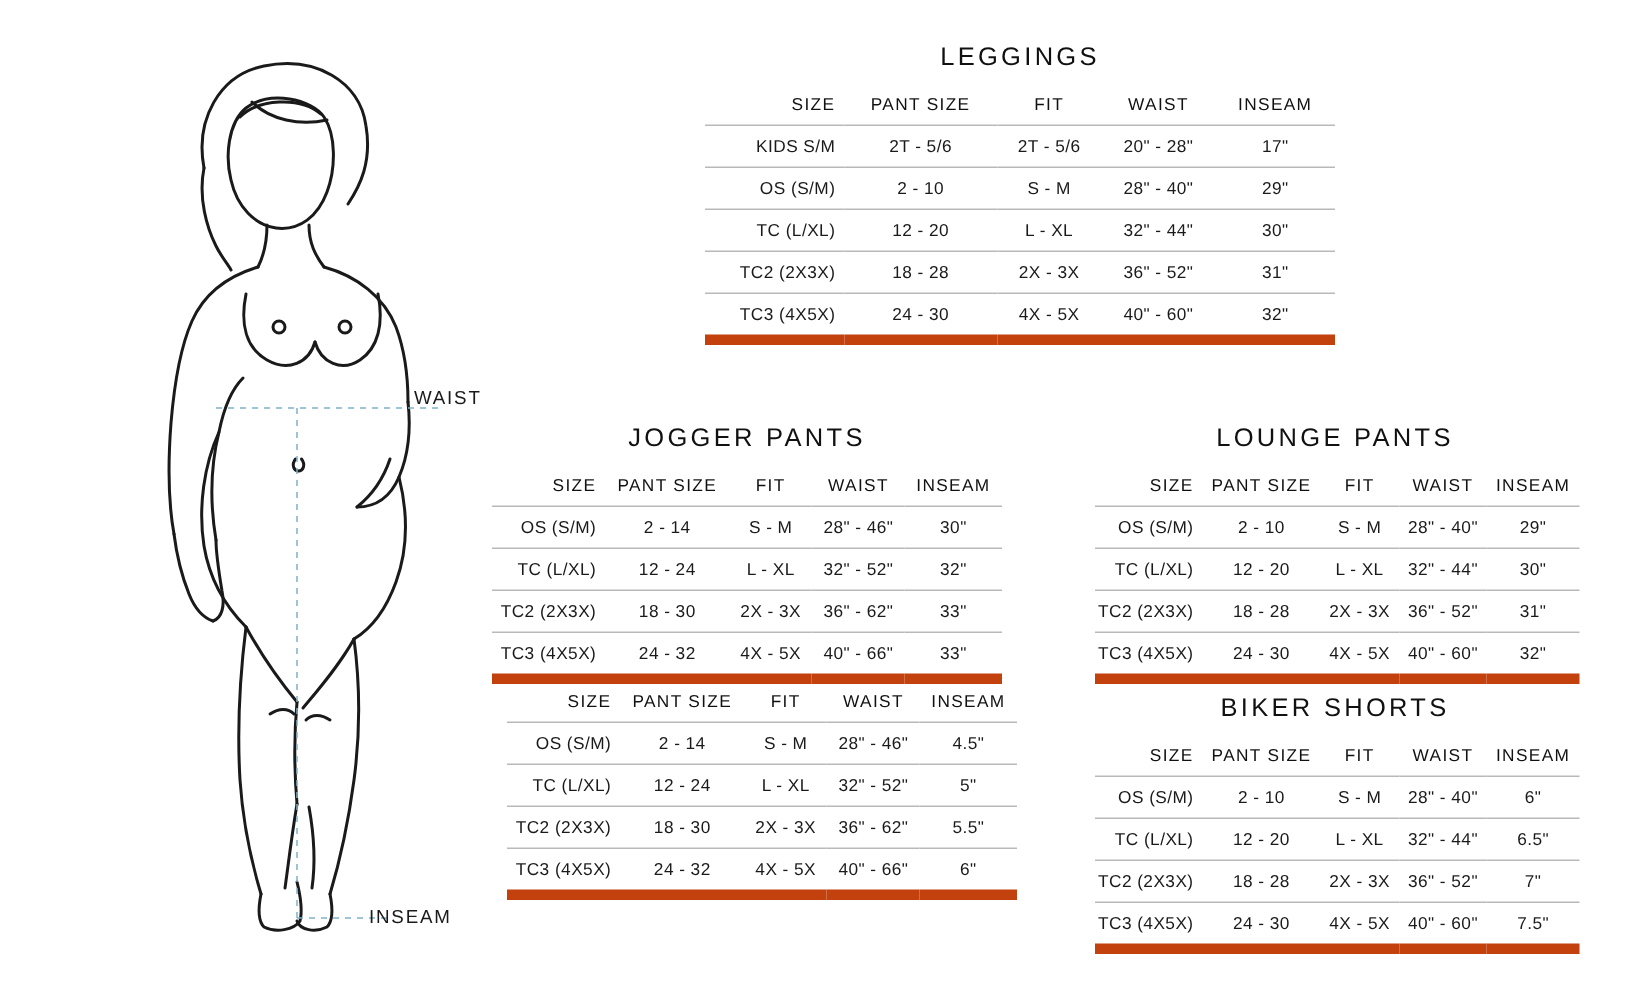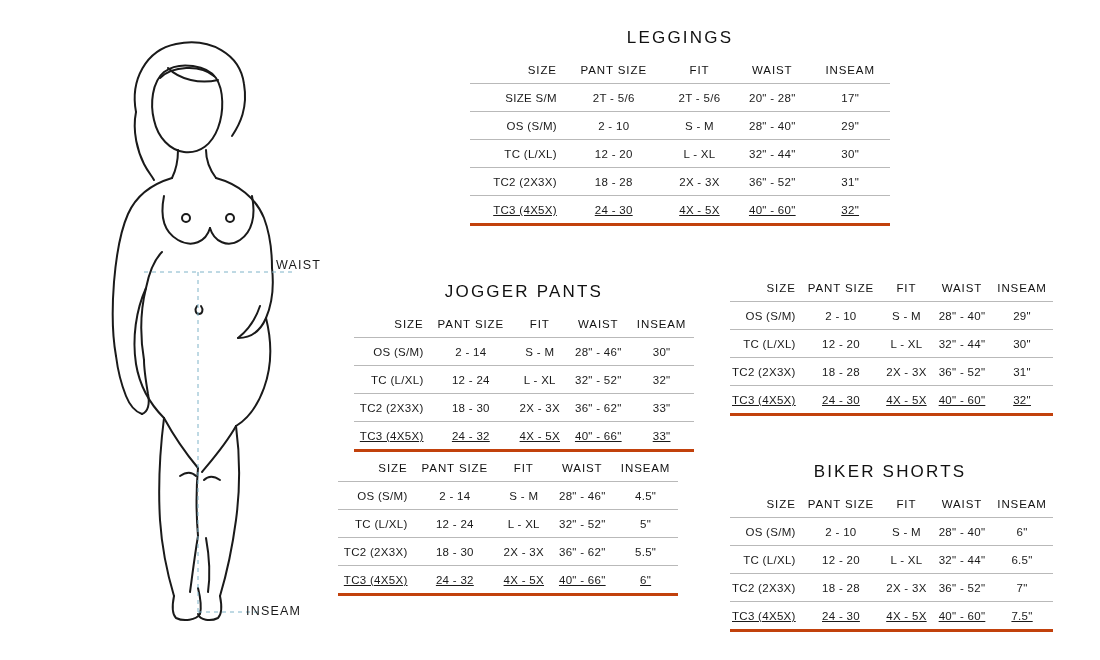--- a/index.html
+++ b/index.html
@@ -72,27 +72,26 @@
     padding-left: 2px;
   }
   table.size-table td {
     padding: 8px 6px 7px 6px;
     text-align: center;
     border-top: 1px solid #b9b9b9;
     white-space: nowrap;
     color: #1a1a1a;
   }
   table.size-table tbody tr:last-child td {
-    border-bottom: 3px solid #c2410c;
-    text-decoration: underline;
+    border-bottom: 7px solid #c2410c;
   }
 
   
   #chart-leggings      { left: 470px; top: 28px;  width: 420px; }
-  #chart-jogger-pants  { left: 354px; top: 282px; width: 340px; }
+  #chart-jogger-pants  { left: 328px; top: 282px; width: 340px; }
   #chart-lounge-pants  { left: 730px; top: 282px; width: 320px; }
   #chart-jogger-shorts { left: 338px; top: 462px; width: 340px; }
   #chart-biker-shorts  { left: 730px; top: 462px; width: 320px; }
 </style>
 </head>
 <body>
 
 <div id="figure-panel">
   <svg id="figure-svg" width="260" height="620" viewBox="0 0 260 620">
     <g fill="none" stroke="#1a1a1a" stroke-width="2" stroke-linecap="round" stroke-linejoin="round">
@@ -165,21 +164,21 @@
       <tr>
         <th class="col-size">SIZE</th>
         <th>PANT SIZE</th>
         <th>FIT</th>
         <th>WAIST</th>
         <th>INSEAM</th>
       </tr>
     </thead>
     <tbody>
       <tr>
-        <td class="col-size">SIZE S/M</td>
+        <td class="col-size">KIDS S/M</td>
         <td>2T - 5/6</td>
         <td>2T - 5/6</td>
         <td>20" - 28"</td>
         <td>17"</td>
       </tr>
       <tr>
         <td class="col-size">OS (S/M)</td>
         <td>2 - 10</td>
         <td>S - M</td>
         <td>28" - 40"</td>
@@ -249,20 +248,21 @@
         <td>24 - 32</td>
         <td>4X - 5X</td>
         <td>40" - 66"</td>
         <td>33"</td>
       </tr>
     </tbody>
   </table>
 </div>
 
 <div class="chart" id="chart-lounge-pants">
+  <div class="chart-title">LOUNGE PANTS</div>
   <table class="size-table">
     <thead>
       <tr>
         <th class="col-size">SIZE</th>
         <th>PANT SIZE</th>
         <th>FIT</th>
         <th>WAIST</th>
         <th>INSEAM</th>
       </tr>
     </thead>

